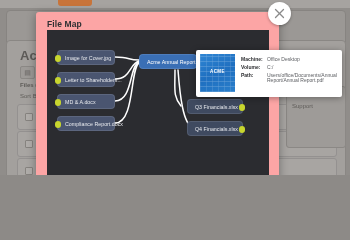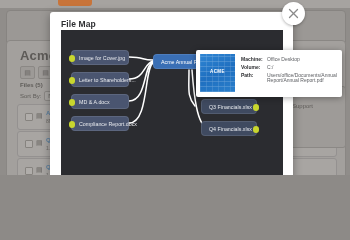--- a/index.html
+++ b/index.html
@@ -59,22 +59,22 @@
   #bg .support{
     position:absolute;left:292px;top:103px;font-size:6px;color:#5f5c59;white-space:nowrap;
   }
   #bg .rpanel{
     position:absolute;left:286px;top:86px;width:58px;height:60px;
     background:#9e9b98;border:1px solid #8b8885;border-radius:3px;
   }
 
   
   #modal{
-    position:absolute;left:50px;top:12px;width:243px;height:170px;
-    background:#ffffff;border-radius:3px;
+    position:absolute;left:36px;top:12px;width:243px;height:170px;
+    background:#fca5a5;border-radius:3px;
     box-shadow:0 2px 10px rgba(0,0,0,.35);
     overflow:visible;
   }
   #modal .mtitle{
     position:absolute;left:11px;top:7px;
     font-size:8.5px;font-weight:bold;color:#2f3033;letter-spacing:.1px;
   }
   #close-btn{
     position:absolute;right:-12px;top:-10px;width:23px;height:23px;border-radius:50%;
     background:#ffffff;box-shadow:0 1px 3px rgba(0,0,0,.3);

